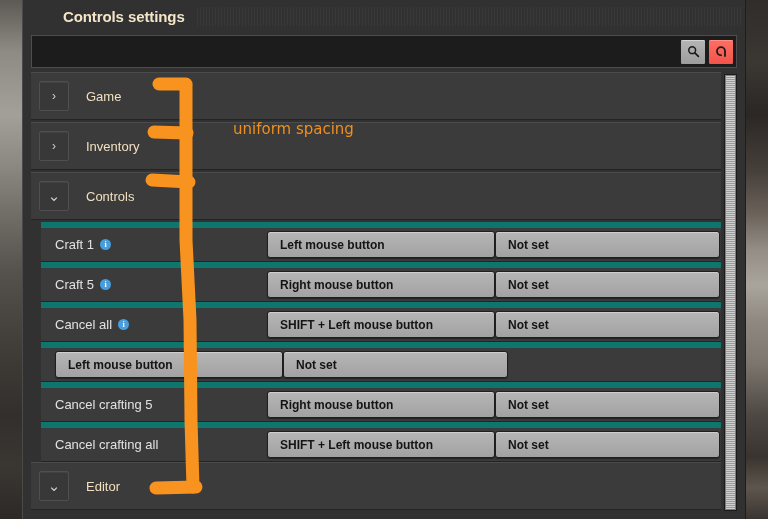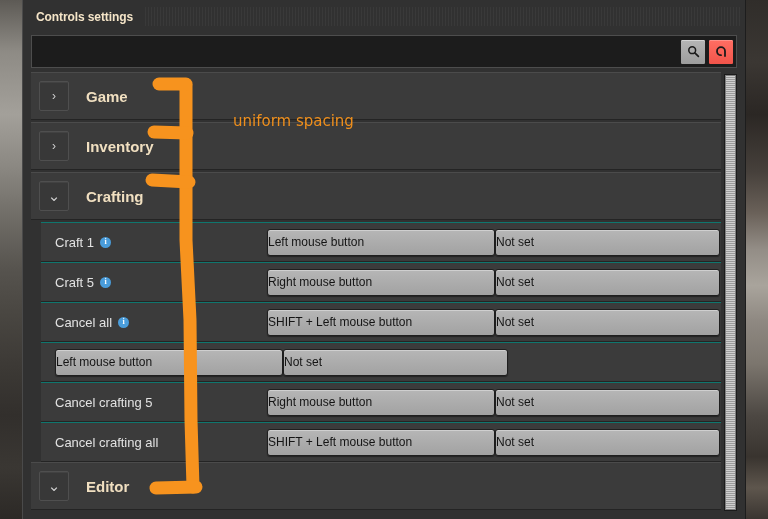--- a/index.html
+++ b/index.html
@@ -64,23 +64,24 @@
     display:flex; flex-direction:column;
   }
   .titlebar{
     height:33px; flex:0 0 33px;
     display:flex; align-items:center;
     padding-left:13px;
     background:#313131;
     position:relative;
   }
   .title{
-    font-size:12px; font-weight:bold; color:#f5e5c8;
+    font-size:15px; font-weight:bold; color:#f5e5c8;
     letter-spacing:-0.1px;
     white-space:nowrap;
+    margin-left:27px;
   }
   .drag-grip{
     flex:1; height:19px; margin-left:12px; margin-right:4px;
     background:repeating-linear-gradient(90deg,#3a3a3a 0 1px,#313131 1px 3px);
     opacity:.9;
   }
 
   .body-panel{
     flex:1; margin:0 8px 8px 8px;
     background:#313131;
@@ -147,27 +148,27 @@
     background:#383838;
     border:1px solid #4f4f4f;
     border-radius:2px;
     display:flex; align-items:center; justify-content:center;
     cursor:pointer;
     color:#cfcfcf; font-size:12px;
     box-shadow:inset 0 1px 0 rgba(255,255,255,.05);
   }
   .group-label{
     margin-left:17px;
-    font-size:15px; font-weight:bold; color:#f0dfc0;
+    font-size:13px; font-weight:normal; color:#f0dfc0;
   }
 
   .row{
     height:40px; flex:0 0 40px;
     background:#3b3b3b;
-    border-top:1px solid #0f766e;
+    border-top:6px solid #0f766e;
     border-bottom:1px solid #242424;
     display:flex; align-items:center;
     margin-left:10px;
     padding-left:14px;
   }
   .row-label{
     font-size:13px; color:#e2e2e2;
     display:flex; align-items:center; gap:6px;
     width:212px; flex:0 0 212px;
   }
@@ -178,22 +179,23 @@
     display:inline-flex; align-items:center; justify-content:center;
     line-height:1; cursor:pointer;
     font-family:"Liberation Serif", serif;
   }
   .bind-btn{
     height:27px;
     background:linear-gradient(180deg,#b6b6b6,#a2a2a2);
     border:1px solid #1f1f1f;
     border-radius:3px;
     box-shadow:inset 0 1px 0 #cfcfcf, 0 1px 1px rgba(0,0,0,.4);
-    color:#141414; font-size:12px; font-weight:normal;
-    display:flex; align-items:center;
+    color:#141414; font-size:12px; font-weight:bold;
+    display:flex; align-items:center;
+    padding-left:12px;
     cursor:pointer;
     font-family:"Liberation Sans", sans-serif;
     white-space:nowrap; overflow:hidden;
   }
   .bind-primary{ width:228px; flex:0 0 228px; }
   .bind-secondary{ width:225px; flex:0 0 225px; }
 
   
   .scrollbar{
     flex:0 0 13px; width:13px;
@@ -262,21 +264,21 @@
           <div class="group">
             <div class="chev">›</div>
             <div class="group-label">Game</div>
           </div>
           <div class="group">
             <div class="chev">›</div>
             <div class="group-label">Inventory</div>
           </div>
           <div class="group">
             <div class="chev" style="font-size: 15px;">⌄</div>
-            <div class="group-label">Crafting</div>
+            <div class="group-label">Controls</div>
           </div>
           <div class="row">
             <div class="row-label">
               <span>Craft 1</span>
               <span class="info-icon">i</span>
             </div>
             <div class="bind-btn bind-primary">Left mouse button</div>
             <div class="bind-btn bind-secondary">Not set</div>
           </div>
           <div class="row">
@@ -331,14 +333,14 @@
     <g fill="none" stroke="#f7931e" stroke-width="13" stroke-linecap="round" stroke-linejoin="round">
       <path d="M186 86 L186 240 L190 320 L191 420 L193 487"></path>
       <path d="M159 84 L186 84"></path>
       <path d="M154 132 L187 133"></path>
       <path d="M152 180 L189 182"></path>
     </g>
     <g fill="none" stroke="#f7931e" stroke-width="13" stroke-linecap="round" stroke-linejoin="round">
       <path d="M156 488 L196 487"></path>
     </g>
   </svg>
-  <div class="annot-text" style="left:233px; top:112px;">uniform spacing</div>
+  <div class="annot-text" style="left:233px; top:120px;">uniform spacing</div>
 </div>
 
 </body></html>

